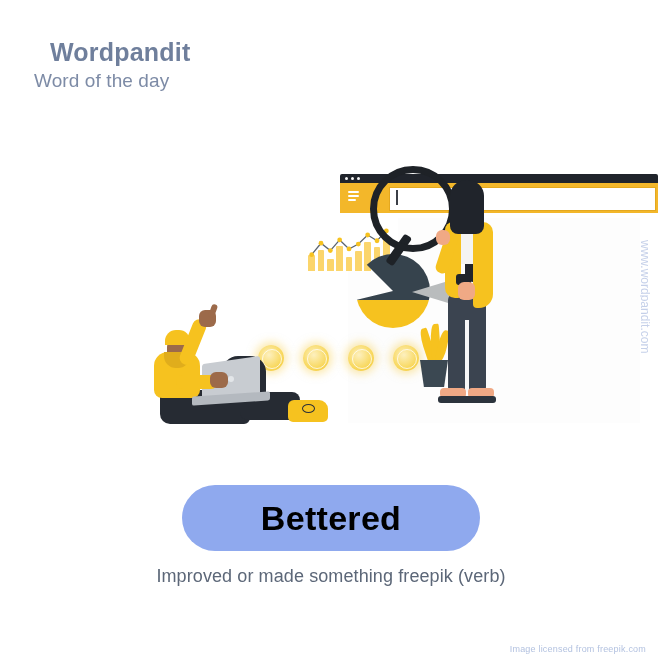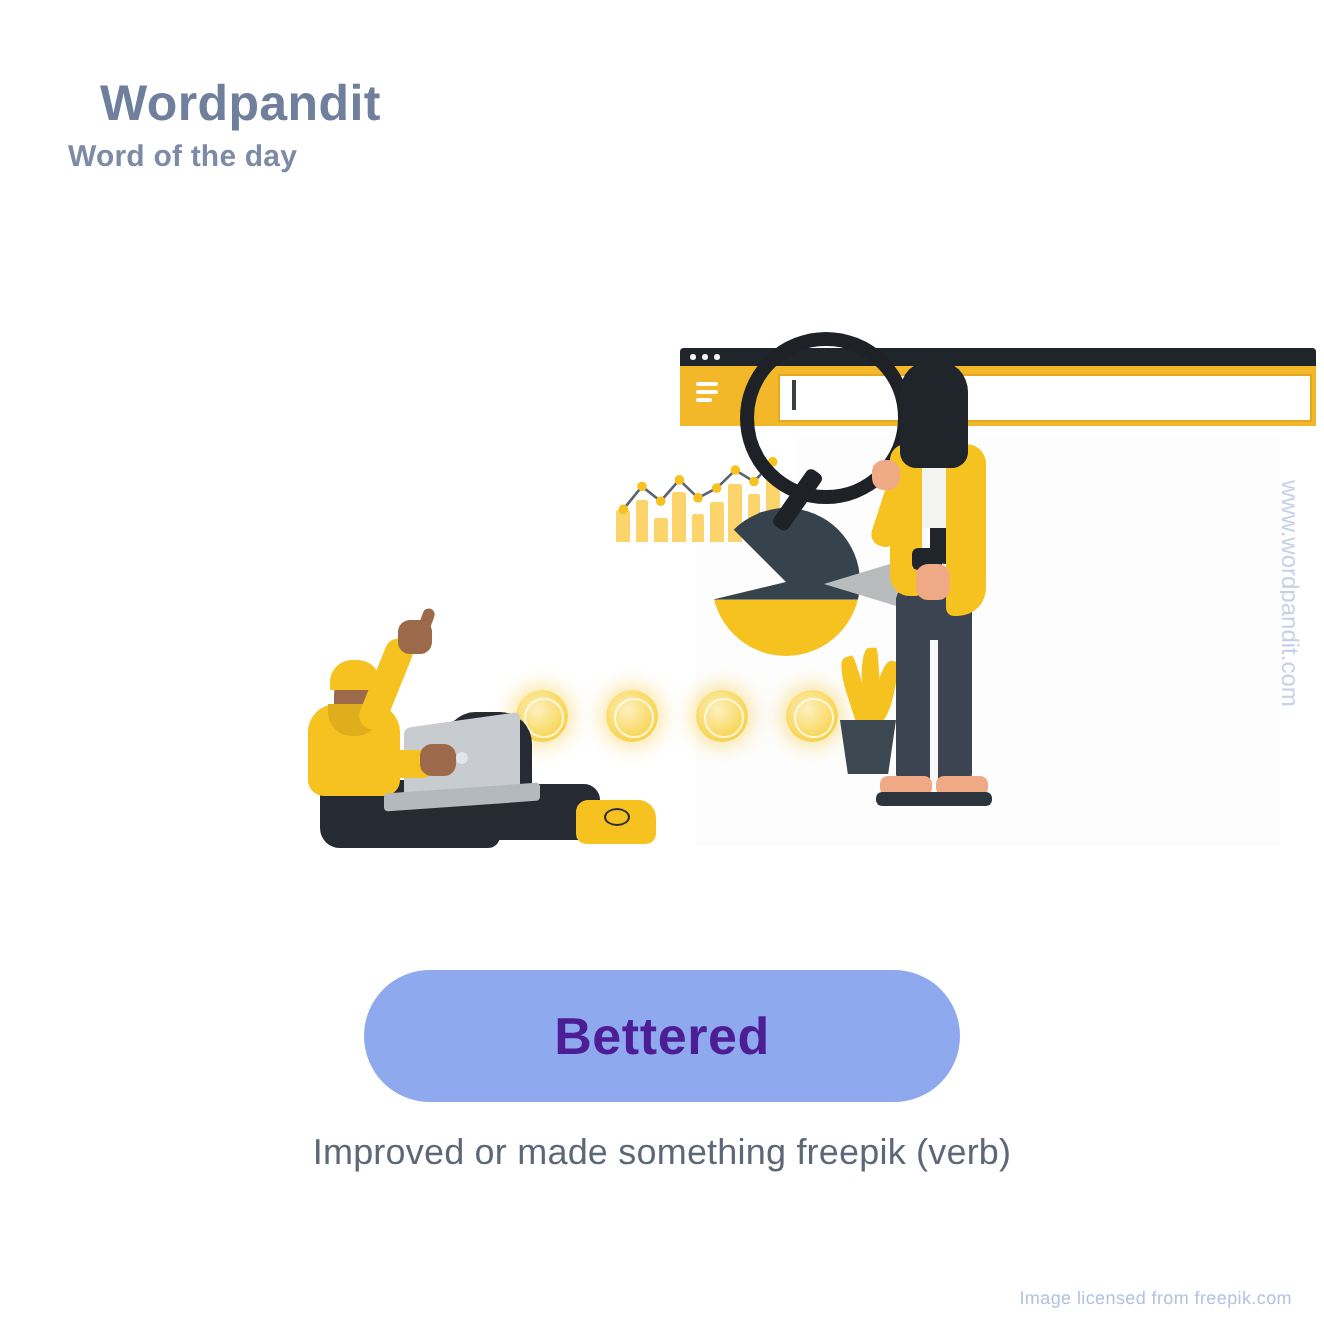--- a/index.html
+++ b/index.html
@@ -50,21 +50,21 @@
 
   
   .hdr{position:absolute;left:0;top:0;width:662px;height:105px;}
   .hdr-title{
     position:absolute;left:50px;top:38px;
     font-size:25px;font-weight:bold;color:#6f7f9c;
     letter-spacing:0.2px;
   }
   .hdr-sub{
     position:absolute;left:34px;top:70px;
-    font-size:15px;font-weight:bold;color:#7d8ba6;
+    font-size:19px;font-weight:normal;color:#7d8ba6;
     letter-spacing:0.1px;
   }
 
   
   .logo{
     position:absolute;left:448px;top:35px;
     width:170px;height:47px;
     background:#4eb97a;
     border-radius:9px;
     box-shadow:0 1px 3px rgba(0,0,0,0.12);
@@ -191,21 +191,21 @@
   .m-laptopB{left:52px;top:234px;width:78px;height:9px;background:#b4b9bf;border-radius:2px;transform:skewY(-4deg);}
   .m-laptopdot{left:88px;top:216px;width:6px;height:6px;border-radius:50%;background:#e3e6e9;}
 
   
   .pill{
     position:absolute;left:182px;top:485px;width:298px;height:66px;
     background:#8fa9ee;border-radius:33px;
     display:flex;align-items:center;justify-content:center;
   }
   .pill-word{
-    font-size:26px;font-weight:bold;color:#4c1d95;letter-spacing:0.3px;
+    font-size:34px;font-weight:bold;color:#000000;letter-spacing:0.3px;
   }
   .meaning{
     position:absolute;left:0;top:566px;width:662px;text-align:center;
     font-size:18px;color:#5c6778;letter-spacing:0.1px;
   }
   .credit{
     position:absolute;right:16px;bottom:8px;
     font-size:9px;color:#b3c2e0;letter-spacing:0.2px;
   }
 </style>

